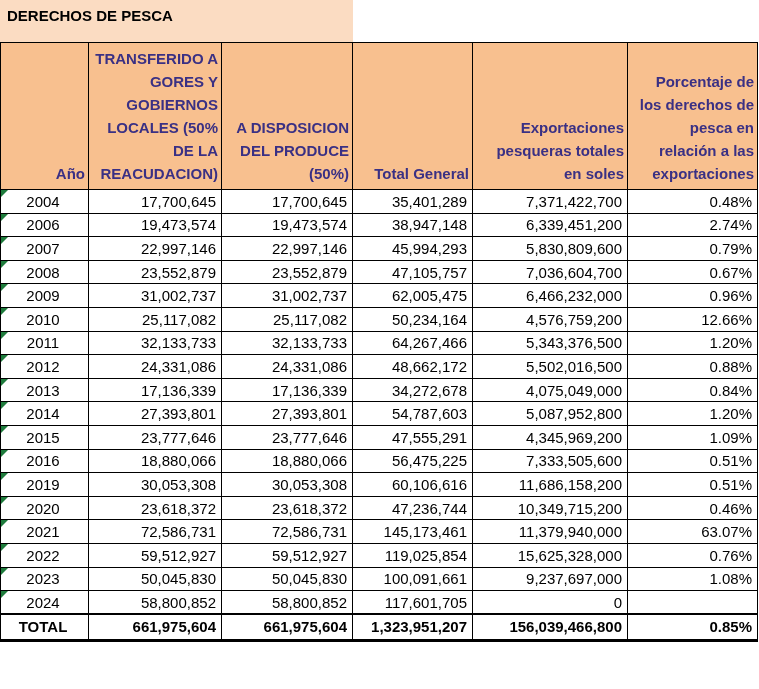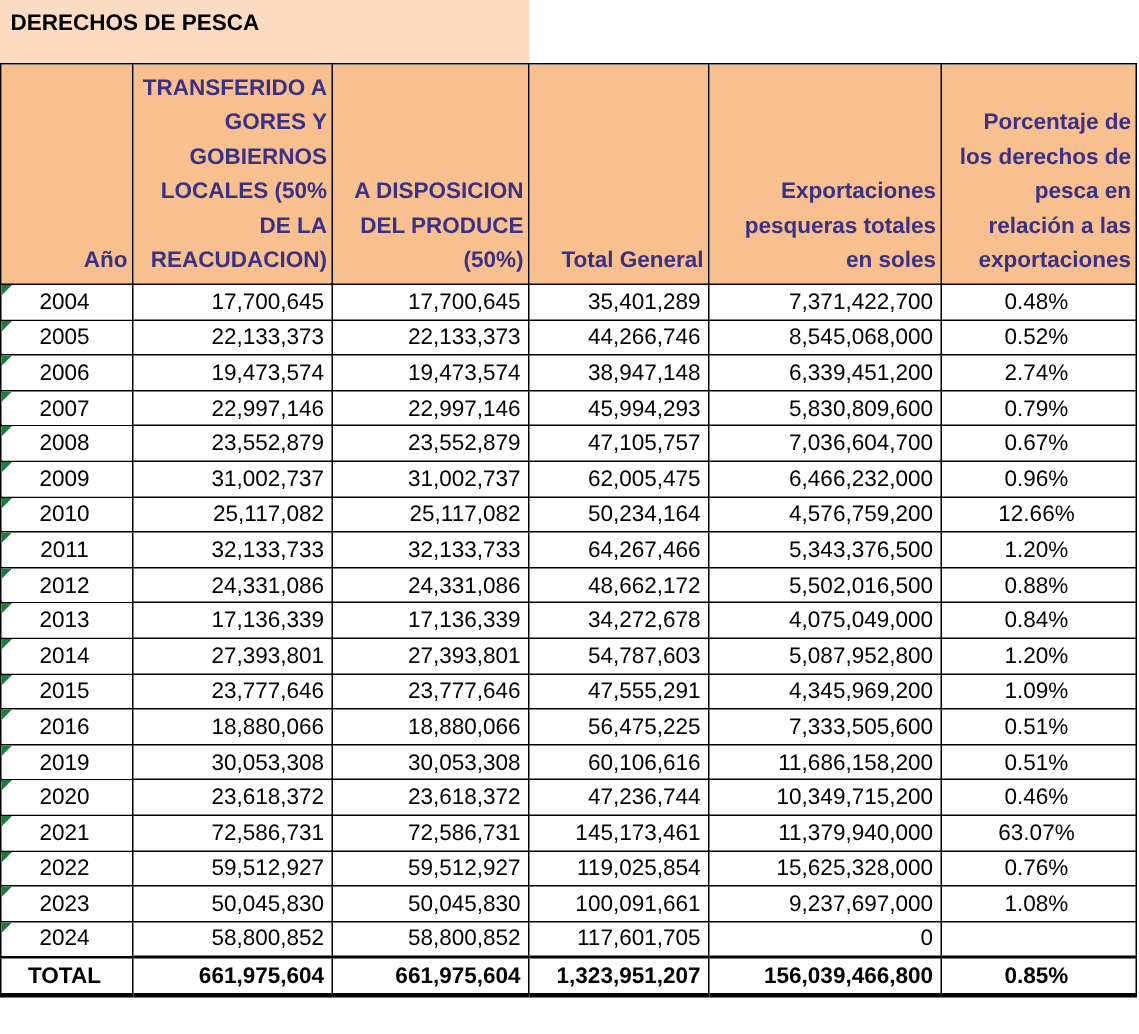--- a/index.html
+++ b/index.html
@@ -44,21 +44,21 @@
     line-height:23px;
   }
   table.sheet tbody tr{height:23.6px;}
   table.sheet td{
     padding:0 5px 0 2px;
     white-space:nowrap;
     vertical-align:middle;
   }
   td.cell-year{text-align:center;position:relative;padding:0;margin-top:48px;}
   td.cell-num{text-align:right;}
-  td.cell-pct{text-align:center;padding:0;}
+  td.cell-pct{text-align:right;padding:0;}
   .tri{
     position:absolute;left:0;top:0;width:0;height:0;
     border-top:7px solid var(--triangle);
     border-right:7px solid transparent;
   }
   table.sheet tfoot tr{height:26px;}
   table.sheet tfoot td{
     font-weight:bold;
     border-top:2px solid var(--grid);
     border-bottom:3px solid var(--grid);
@@ -91,28 +91,20 @@
   <tbody>
       <tr>
         <td class="cell-year"><span class="tri"></span><span>2004</span></td>
         <td class="cell-num">17,700,645</td>
         <td class="cell-num">17,700,645</td>
         <td class="cell-num">35,401,289</td>
         <td class="cell-num">7,371,422,700</td>
         <td class="cell-pct">0.48%</td>
       </tr>
       <tr>
-        <td class="cell-year"><span class="tri"></span><span>2005</span></td>
-        <td class="cell-num">22,133,373</td>
-        <td class="cell-num">22,133,373</td>
-        <td class="cell-num">44,266,746</td>
-        <td class="cell-num">8,545,068,000</td>
-        <td class="cell-pct">0.52%</td>
-      </tr>
-      <tr>
         <td class="cell-year"><span class="tri"></span><span>2006</span></td>
         <td class="cell-num">19,473,574</td>
         <td class="cell-num">19,473,574</td>
         <td class="cell-num">38,947,148</td>
         <td class="cell-num">6,339,451,200</td>
         <td class="cell-pct">2.74%</td>
       </tr>
       <tr>
         <td class="cell-year"><span class="tri"></span><span>2007</span></td>
         <td class="cell-num">22,997,146</td>

